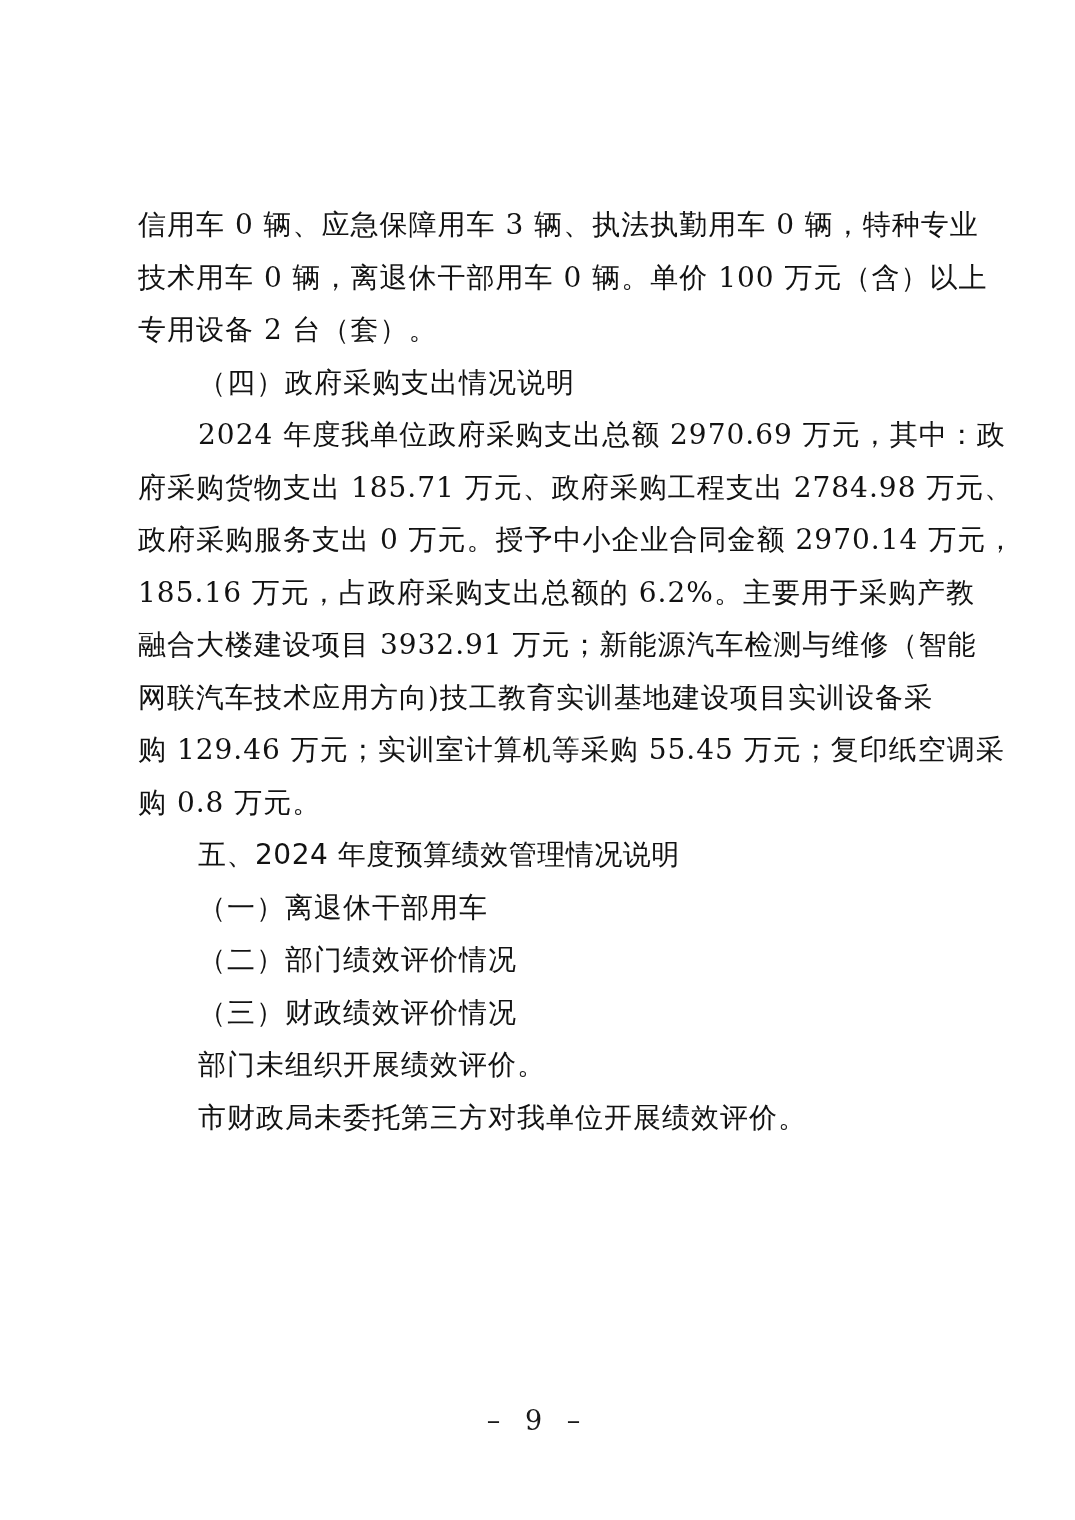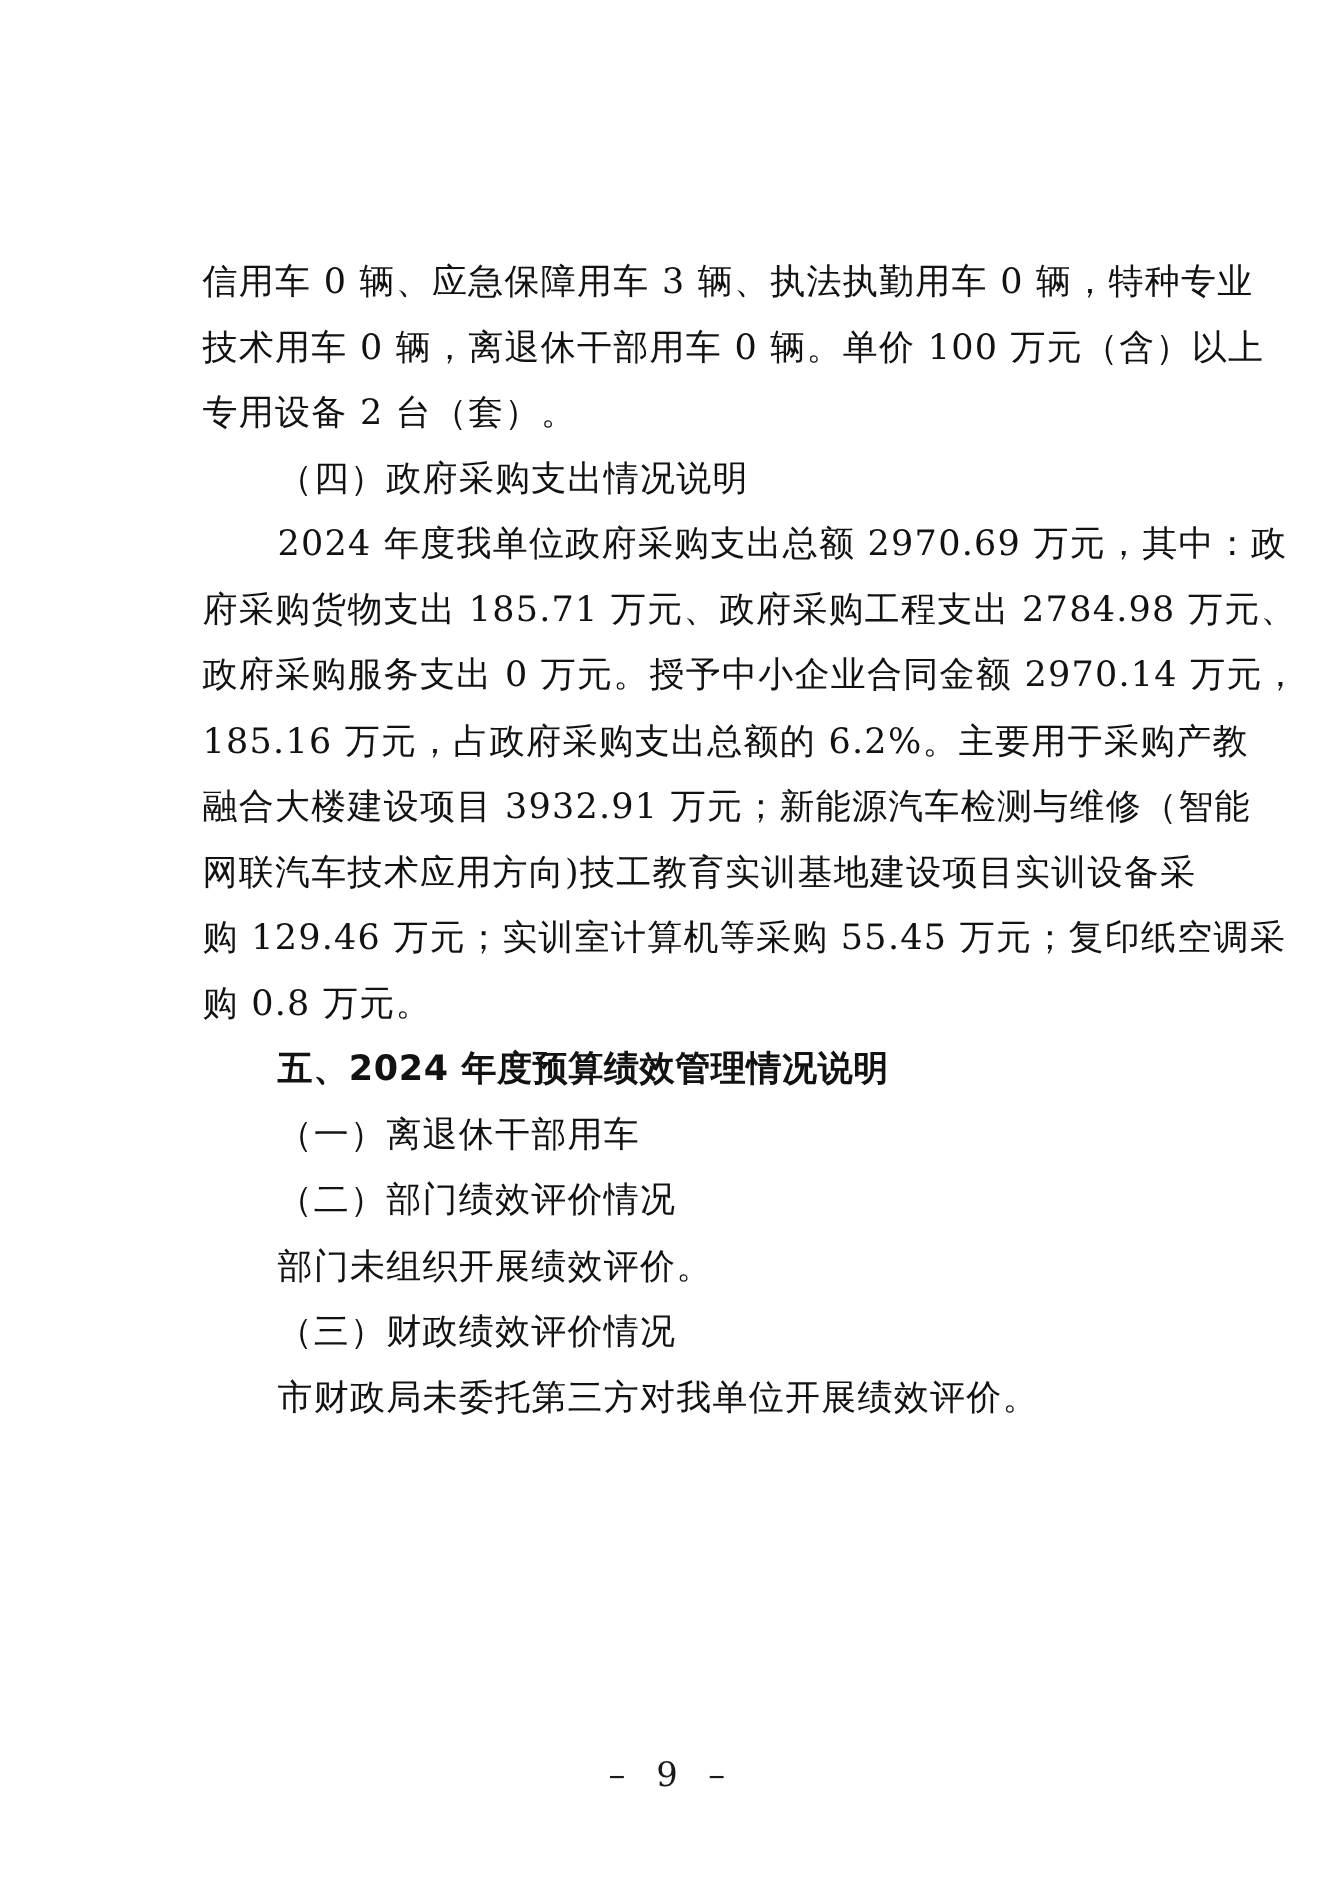--- a/index.html
+++ b/index.html
@@ -15,38 +15,38 @@
     font-family: "DejaVu Serif", "Liberation Serif", serif;
     color: #121212;
   }
   .page {
     position: absolute;
     inset: 0;
     background: #ffffff;
   }
   .doc {
     position: absolute;
-    left: 162px;
+    left: 138px;
     top: 199px;
     width: 792px;
   }
   .line {
     height: 52.5px;
     line-height: 52.5px;
     font-size: 28px;
     letter-spacing: 1px;
     white-space: nowrap;
     text-align: left;
   }
   .ind {
     padding-left: 60px;
   }
   .bold-head {
     font-family: "DejaVu Sans", "Liberation Sans", sans-serif;
-    font-weight: bold;
+    font-weight: normal;
     letter-spacing: 0.5px;
   }
   .footer {
     position: absolute;
     left: 0;
     top: 1405px;
     width: 1075px;
     text-align: center;
     font-size: 27px;
     letter-spacing: 8px;
@@ -67,20 +67,20 @@
     <div class="line">府采购货物支出 185.71 万元、政府采购工程支出 2784.98 万元、</div>
     <div class="line">政府采购服务支出 0 万元。授予中小企业合同金额 2970.14 万元，</div>
     <div class="line">185.16 万元，占政府采购支出总额的 6.2%。主要用于采购产教</div>
     <div class="line">融合大楼建设项目 3932.91 万元；新能源汽车检测与维修（智能</div>
     <div class="line">网联汽车技术应用方向)技工教育实训基地建设项目实训设备采</div>
     <div class="line">购 129.46 万元；实训室计算机等采购 55.45 万元；复印纸空调采</div>
     <div class="line">购 0.8 万元。</div>
     <div class="line ind bold-head">五、2024 年度预算绩效管理情况说明</div>
     <div class="line ind">（一）离退休干部用车</div>
     <div class="line ind">（二）部门绩效评价情况</div>
+    <div class="line ind">（三）财政绩效评价情况</div>
     <div class="line ind">部门未组织开展绩效评价。</div>
-    <div class="line ind">（三）财政绩效评价情况</div>
     <div class="line ind">市财政局未委托第三方对我单位开展绩效评价。</div>
   </div>
 
   <div class="footer">– 9 –</div>
 
 </div>
 
 </body></html>

